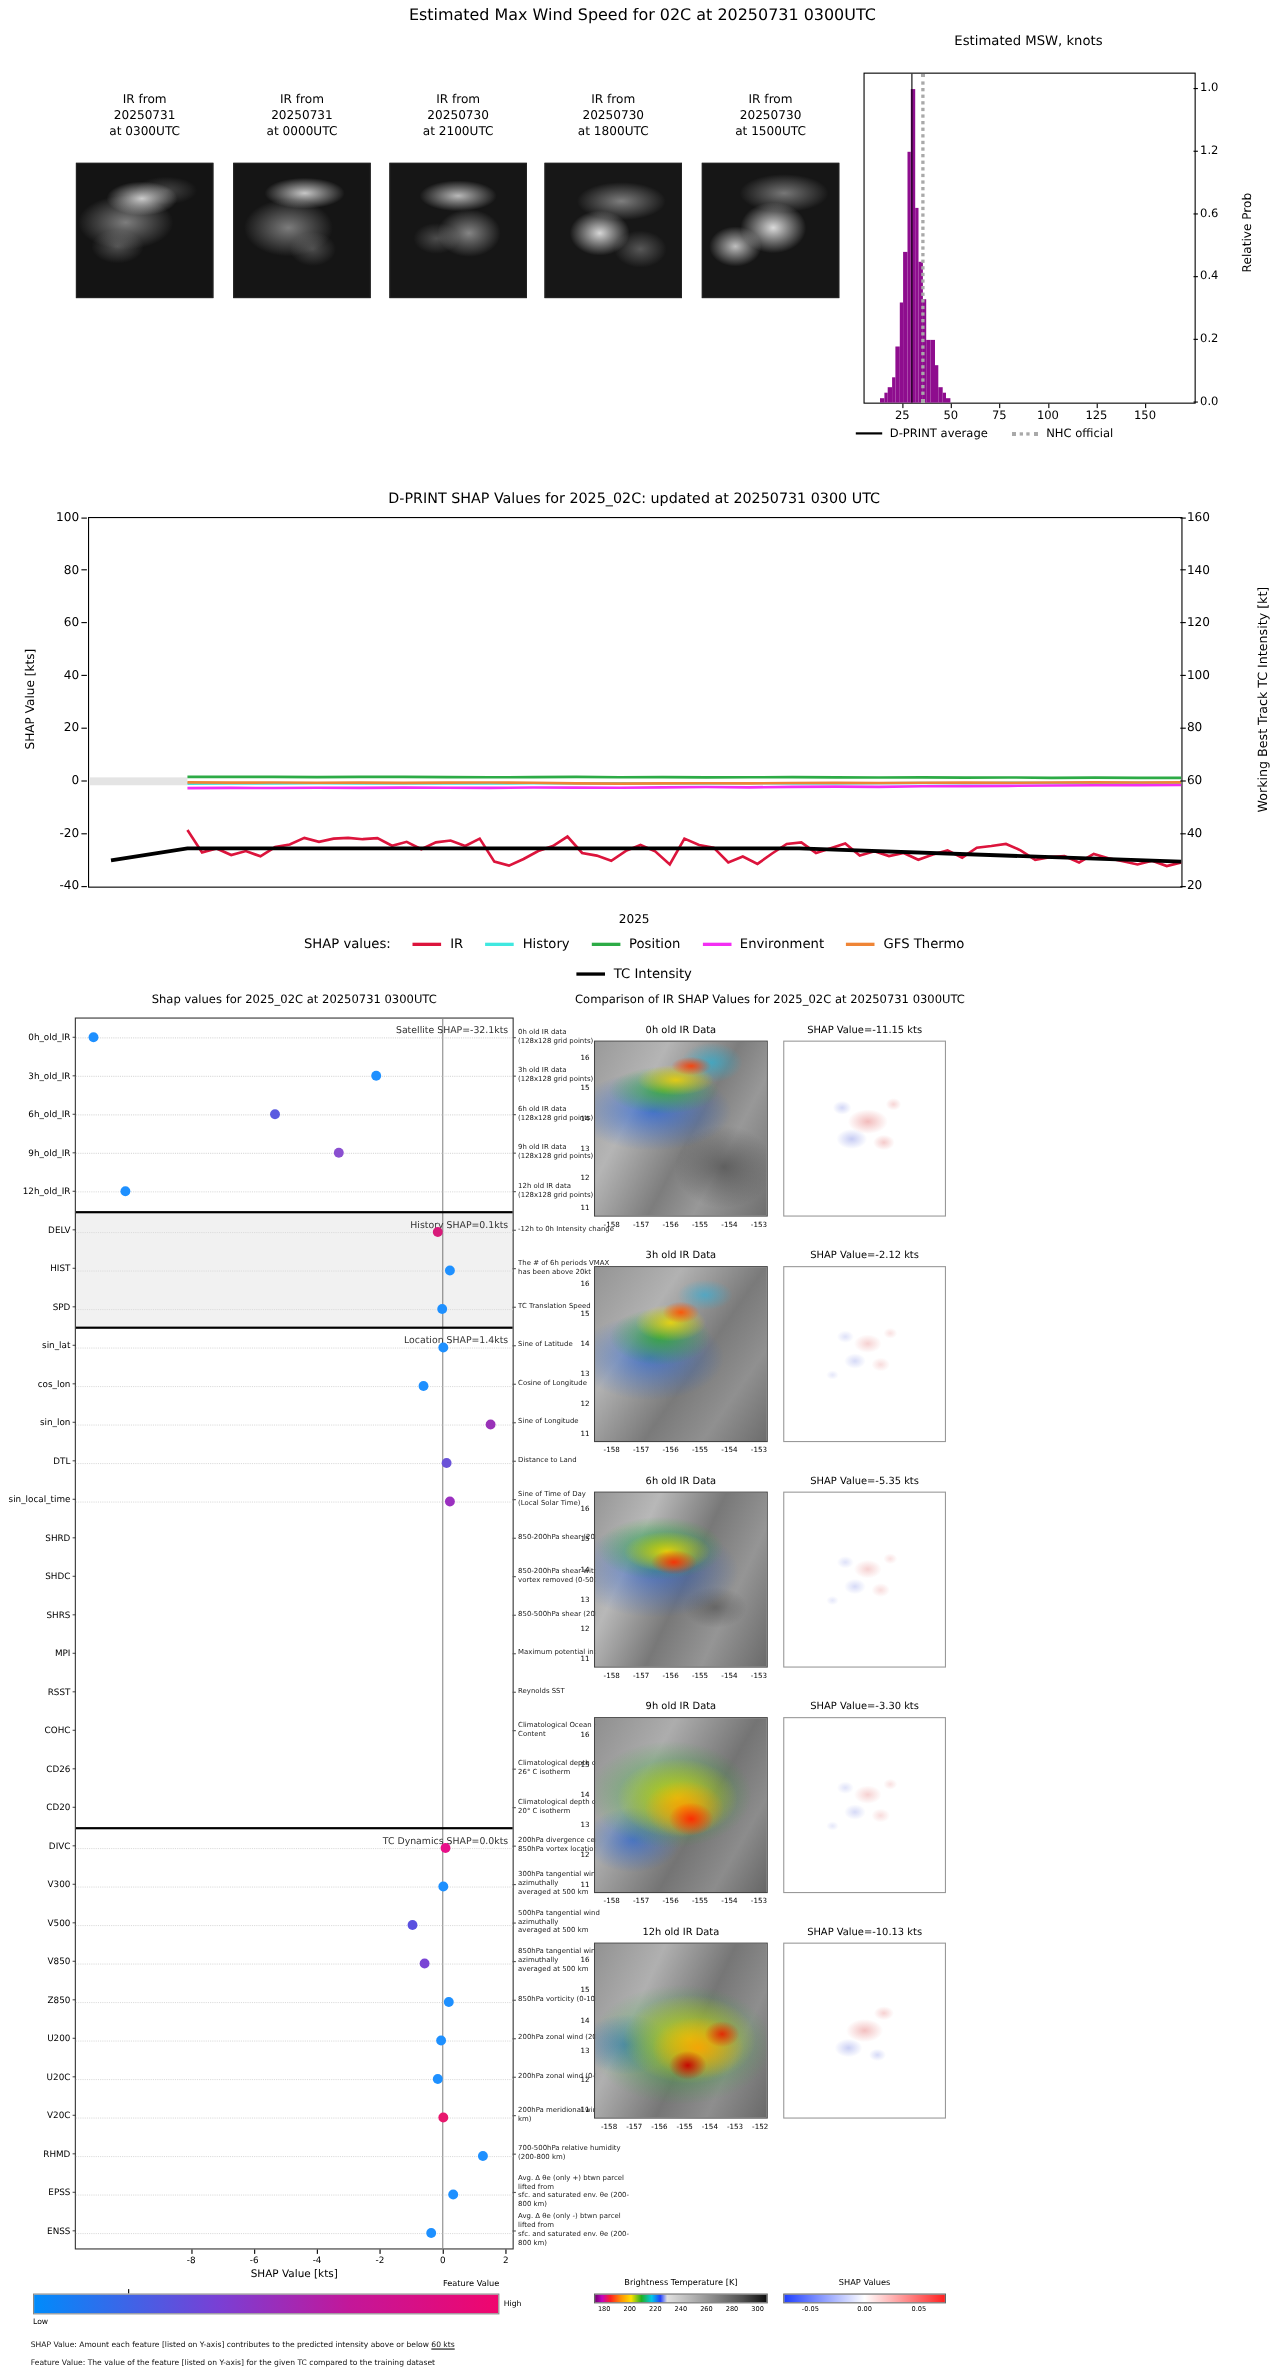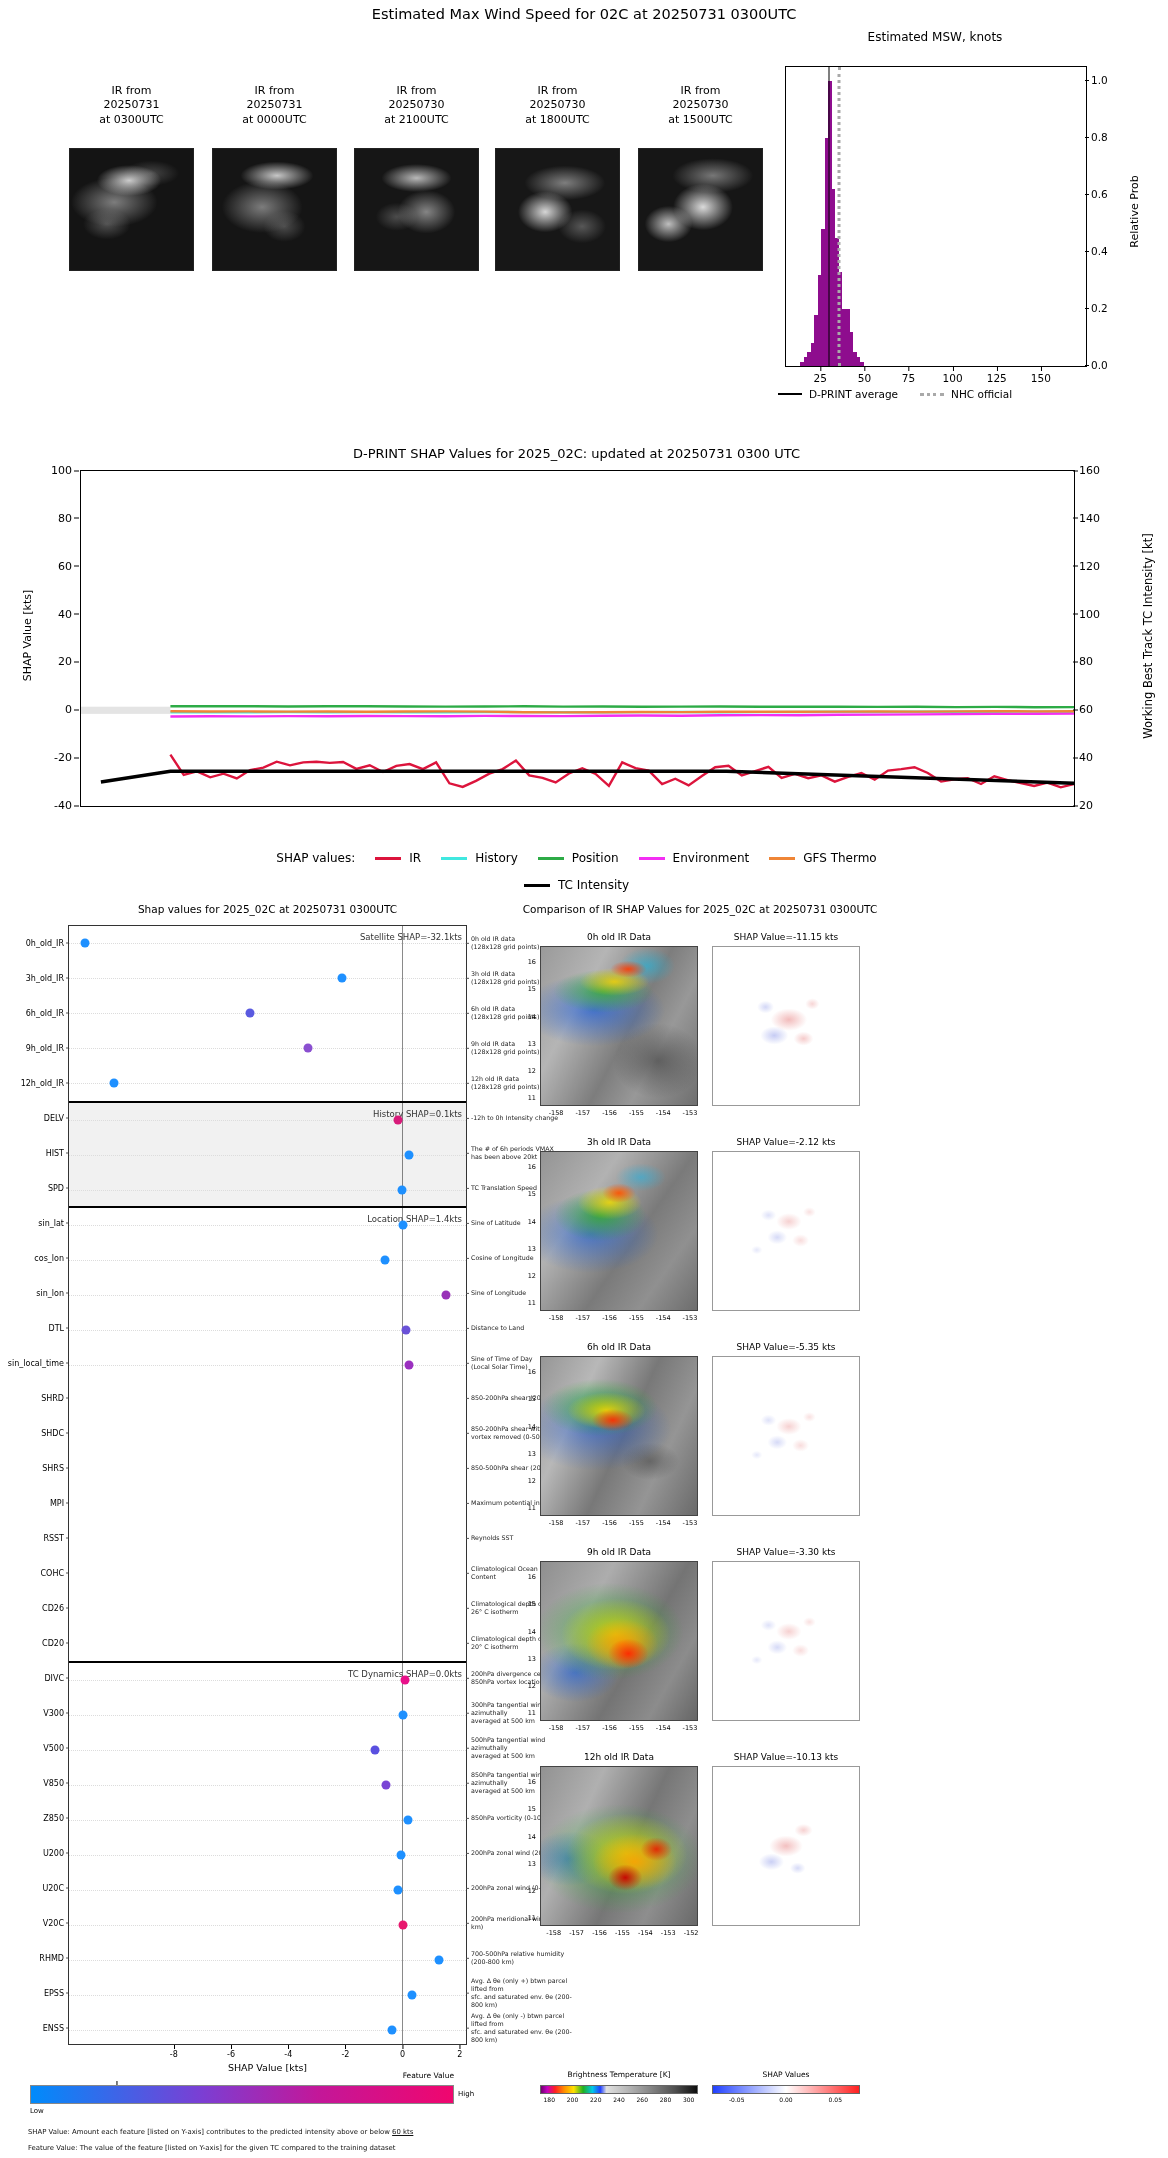--- a/index.html
+++ b/index.html
@@ -161,21 +161,21 @@
       <div class="xt" style="left: 41.1765%;">75</div>
       <div class="xt" style="left: 55.8824%;">100</div>
       <div class="xt" style="left: 70.5882%;">125</div>
       <div class="xt" style="left: 85.2941%;">150</div>
     </div>
   <div class="abs" id="histYT">
       <div class="yt" style="top: 100%;">0.0</div>
       <div class="yt" style="top: 80.9524%;">0.2</div>
       <div class="yt" style="top: 61.9048%;">0.4</div>
       <div class="yt" style="top: 42.8571%;">0.6</div>
-      <div class="yt" style="top: 23.8095%;">0.8</div>
+      <div class="yt" style="top: 23.8095%;">1.2</div>
       <div class="yt" style="top: 4.7619%;">1.0</div>
     </div>
   <div class="vlab" id="histYlab">Relative Prob</div>
   <div class="abs" id="histLegend">
     <span class="legitem">
       <span class="legline"></span>
       <span>D-PRINT average</span>
     </span>
     <span class="legitem">
       <span class="legdots"></span>
@@ -210,20 +210,21 @@
       <div class="yt" style="top: 14.2857%;">140</div>
       <div class="yt" style="top: 28.5714%;">120</div>
       <div class="yt" style="top: 42.8571%;">100</div>
       <div class="yt" style="top: 57.1429%;">80</div>
       <div class="yt" style="top: 71.4286%;">60</div>
       <div class="yt" style="top: 85.7143%;">40</div>
       <div class="yt" style="top: 100%;">20</div>
     </div>
   <div class="vlab" id="midYlabL">SHAP Value [kts]</div>
   <div class="vlab" id="midYlabR">Working Best Track TC Intensity [kt]</div>
+  <div class="abs" id="midXlab">2025</div>
   <div class="abs" id="midLeg2">
       <div class="lgitem">
         <div class="lgline" style="background: rgb(0, 0, 0);"></div>
         <div class="lgname">TC Intensity</div>
       </div>
     </div>
   <div class="abs" id="midLeg1">
       <div class="lglbl">SHAP values:</div>
       <div class="lgitem">
         <div class="lgline" style="background: rgb(220, 20, 60);"></div>

